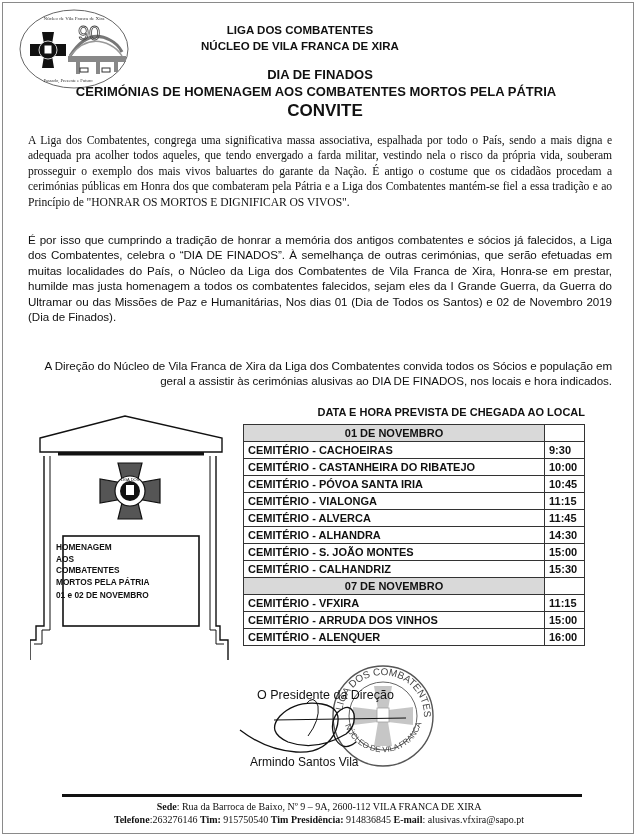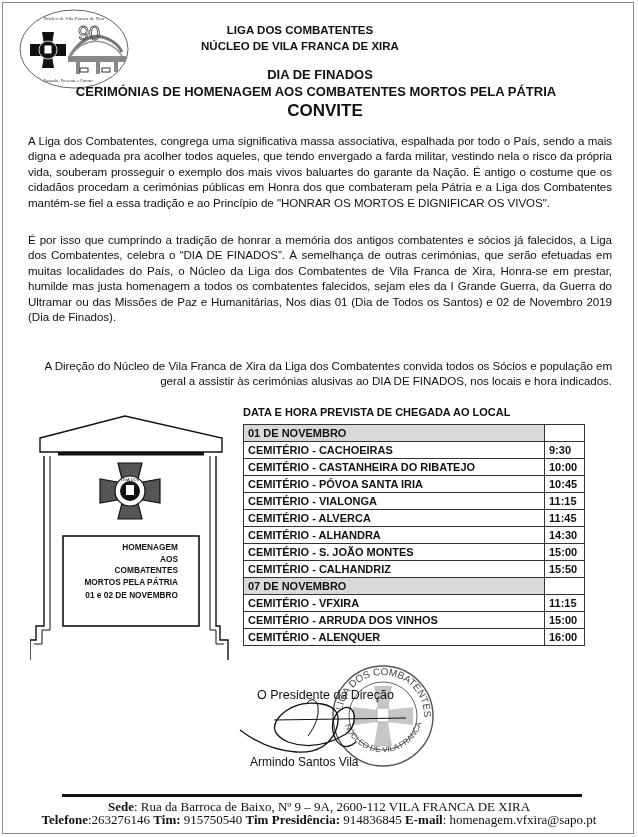--- a/index.html
+++ b/index.html
@@ -23,61 +23,61 @@
       position: absolute; left: 0; top: 66px; width: 638px; text-align: center; font-weight: bold;
     }
     .title-line1 { font-size: 13px; line-height: 17px; margin-left: 2px; }
     .title-line2 { font-size: 13px; line-height: 17px; margin-left: -6px; }
     .title-line3 { font-size: 17px; line-height: 22px; margin-left: 12px; }
 
     .para {
       position: absolute; left: 28px; width: 584px; font-size: 11.6px; line-height: 15.4px;
       text-align: justify; letter-spacing: -0.05px;
     }
-    .p1 { top: 133px; }
+    .p1 { top: 133px; font-family: Liberation Serif, serif; }
     .p2 { top: 232px; }
     .p3 { top: 358px; text-align: right; }
 
     
     .monument { position: absolute; left: 30px; top: 400px; width: 200px; height: 260px; }
 
     .plaque-text {
-      position: absolute; left: 74px; top: 542px; width: 104px; text-align: right;
+      position: absolute; left: 56px; top: 542px; width: 104px; text-align: left;
       font-weight: bold; font-size: 8.3px; line-height: 11.5px;
     }
     .plaque-date { margin-top: 2px; display: block; }
 
     
     .schedule-title {
-      position: absolute; left: 243px; top: 405px; width: 342px; text-align: left;
+      position: absolute; left: 243px; top: 405px; width: 342px; text-align: right;
       font-weight: bold; font-size: 11px; line-height: 14px;
     }
     table.schedule {
       position: absolute; left: 243px; top: 424px; width: 342px; border-collapse: collapse;
       font-size: 11px; font-weight: bold;
     }
     table.schedule td {
       border: 1px solid #333; height: 16px; padding: 0 4px; line-height: 15px; white-space: nowrap;
     }
     table.schedule td.time { width: 32px; text-align: left; padding-right: 3px; }
-    table.schedule tr.day td.day-label { background: #d9d9d9; }
+    table.schedule tr.day td.day-label { background: #d9d9d9; text-align: center; }
     table.schedule tr.day td.time { background: #fff; }
 
     
     .sig-title { position: absolute; left: 240px; top: 688px; font-size: 12.5px; margin-left: 17px; }
     .sig-name { position: absolute; left: 250px; top: 755px; font-size: 12px; }
     .stamp { position: absolute; left: 330px; top: 663px; width: 106px; height: 106px; }
     .scribble { position: absolute; left: 236px; top: 690px; width: 180px; height: 80px; }
 
     .footer-rule {
       position: absolute; left: 62px; top: 794px; width: 520px; height: 3px; background: #111;
     }
     .footer {
       position: absolute; left: 0; top: 800px; width: 638px; text-align: center;
-      font-family: "Liberation Serif", "DejaVu Serif", serif; font-size: 13px; line-height: 13px;
+      font-family: "Liberation Serif", "DejaVu Serif", serif; font-size: 10px; line-height: 13px;
     }
     .footer b { font-weight: bold; }
   </style>
 </head>
 <body>
 
 <div class="page-frame"></div>
 
 <svg class="logo" viewBox="0 0 112 82">
   <ellipse cx="56" cy="41" rx="54" ry="39" fill="#fff" stroke="#666" stroke-width="1"></ellipse>
@@ -176,21 +176,21 @@
     <tr>
         <td>CEMITÉRIO - ALHANDRA</td>
         <td class="time">14:30</td>
       </tr>
     <tr>
         <td>CEMITÉRIO - S. JOÃO MONTES</td>
         <td class="time">15:00</td>
       </tr>
     <tr>
         <td>CEMITÉRIO - CALHANDRIZ</td>
-        <td class="time">15:50</td>
+        <td class="time">15:30</td>
       </tr>
     <tr class="day">
       <td class="day-label">07 DE NOVEMBRO</td>
       <td class="time"></td>
     </tr>
     <tr>
         <td>CEMITÉRIO - VFXIRA</td>
         <td class="time">11:15</td>
       </tr>
     <tr>
@@ -228,15 +228,15 @@
 </svg>
 
 <div class="sig-name">Armindo Santos Vila</div>
 
 <div class="footer-rule"></div>
 <div class="footer">
   <div>
     <b>Sede</b><span>: Rua da Barroca de Baixo, Nº 9 – 9A, 2600-112  VILA FRANCA DE XIRA</span>
   </div>
   <div>
-    <b>Telefone</b><span>:263276146 </span><b>Tim:</b><span> 915750540 </span><b>Tim Presidência:</b><span> 914836845 </span><b>E-mail</b><span>: homenagem.vfxira@sapo.pt</span>
+    <b>Telefone</b><span>:263276146 </span><b>Tim:</b><span> 915750540 </span><b>Tim Presidência:</b><span> 914836845 </span><b>E-mail</b><span>: alusivas.vfxira@sapo.pt</span>
   </div>
 </div>
 
 </body></html>

